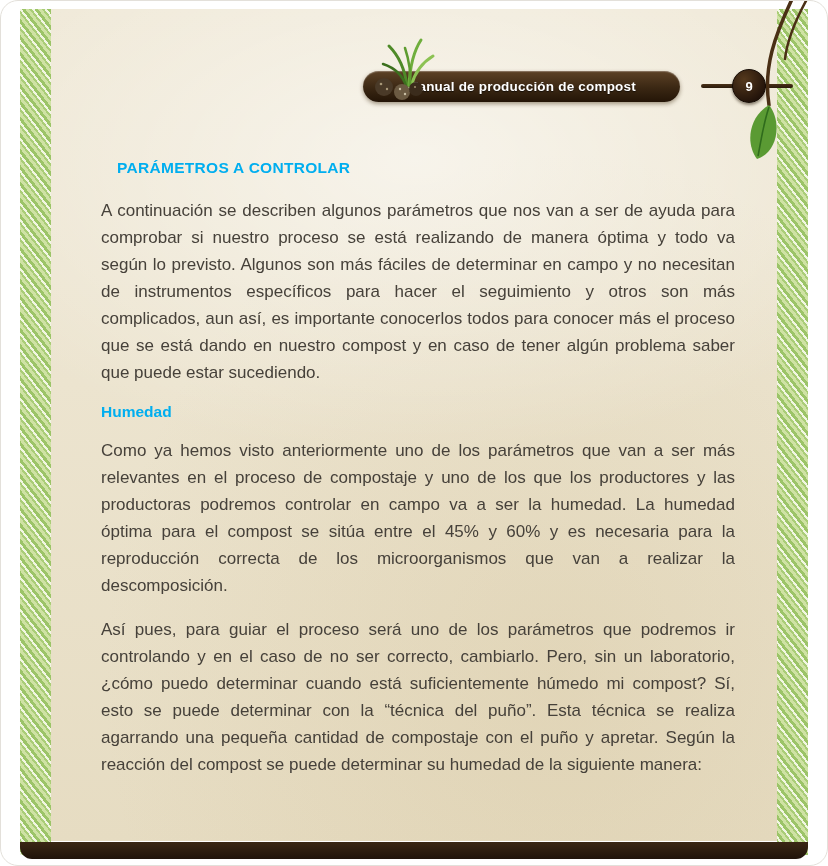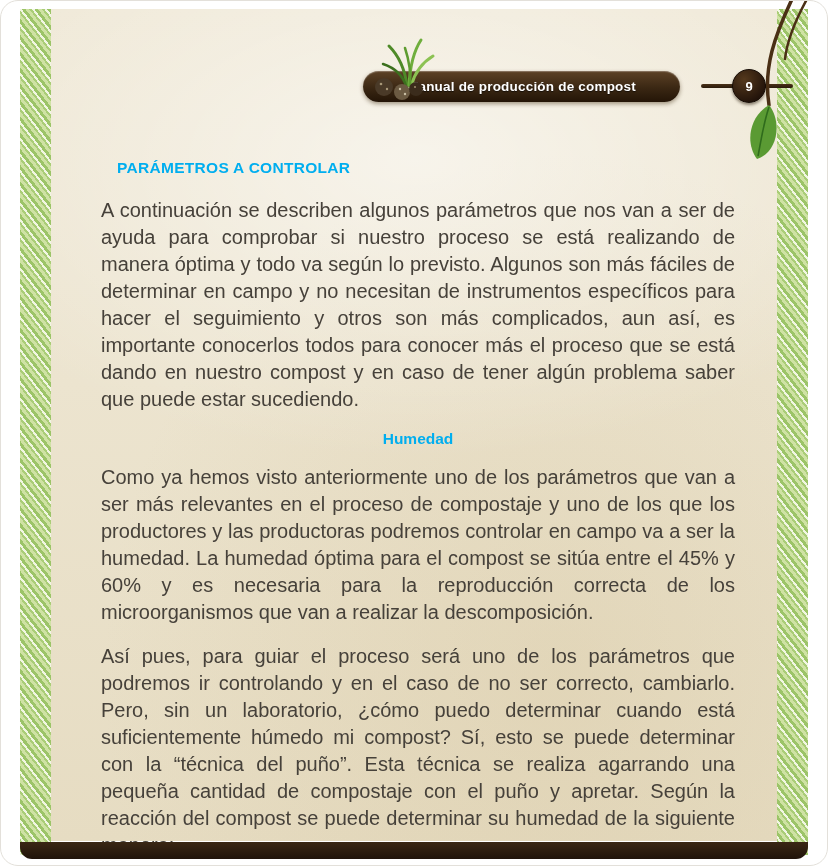--- a/index.html
+++ b/index.html
@@ -66,25 +66,25 @@
   .grass{position:absolute;left:368px;top:33px;z-index:5;}
   .vine{position:absolute;right:16px;top:0;z-index:2;}
 
   
   .content{position:absolute;left:100px;width:634px;top:158px;}
   .section-title{
     color:#00aeef;font-weight:bold;font-size:15.5px;letter-spacing:.3px;
     margin:0 0 20px 16px;
   }
   .para{
-    color:#46413a;font-size:20px;line-height:27px;text-align:justify;
+    color:#46413a;font-size:17px;line-height:27px;text-align:justify;
     margin:0 0 17px 0;
   }
   .subheading{
-    color:#00aeef;font-weight:bold;font-size:15.5px;margin:6px 0 16px 0;text-align:center;
+    color:#00aeef;font-weight:bold;font-size:15.5px;margin:6px 0 16px 0;
   }
 </style>
 </head>
 <body>
 
 <div class="sheet">
 
   <div class="band left"></div>
   <div class="band right"></div>
 

